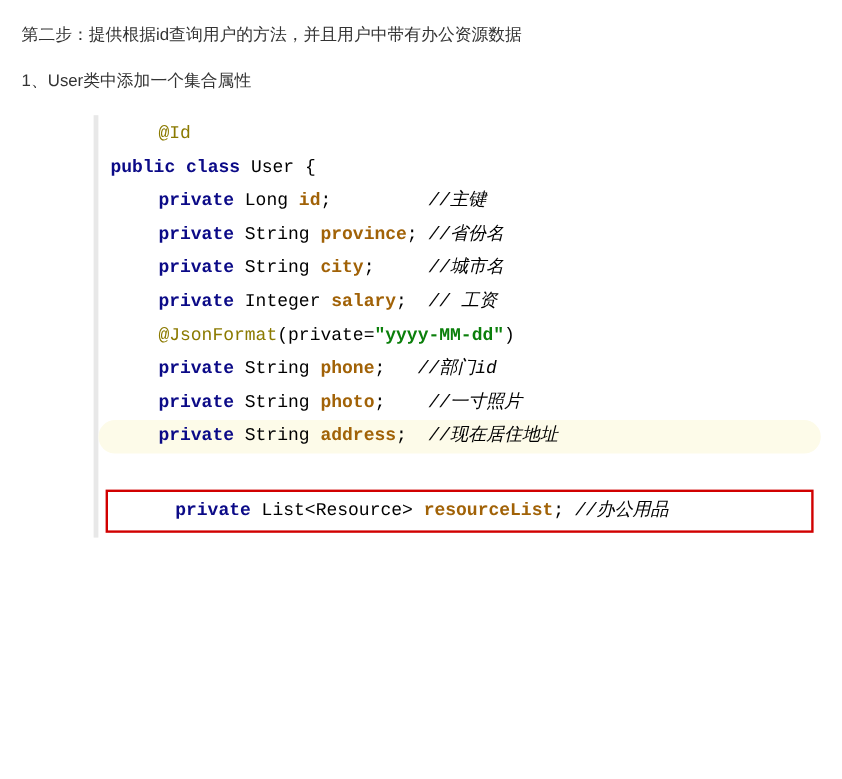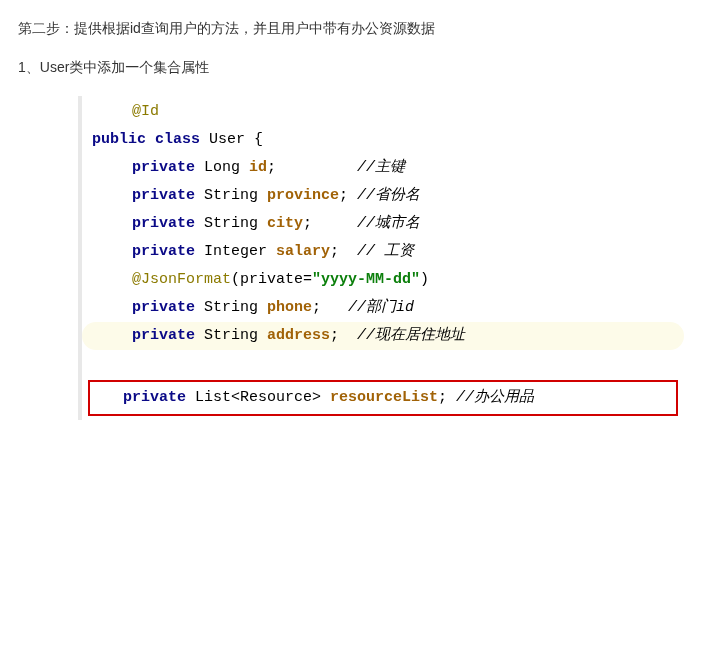--- a/index.html
+++ b/index.html
@@ -39,21 +39,21 @@
   .ident { color: #a16207; font-weight: bold; }
   .ann { color: #8b7a00; }
   .str { color: #0b7f0b; font-weight: bold; }
   .punct { color: #000; }
   .comment { color: #000000; font-style: italic; }
   .boxed {
     margin: 12px 6px 0 6px;
     border: 2px solid #d10000;
     padding: 2px 0;
   }
-  .boxed .code-line { padding-left: 33px; }
+  .boxed .code-line { padding-left: 56px; }
   .blank { height: 18px; }
 </style>
 </head>
 <body>
 
 <p class="para">第二步：提供根据id查询用户的方法，并且用户中带有办公资源数据</p>
 <p class="para">1、User类中添加一个集合属性</p>
 
 <div class="code-block">
 
@@ -71,20 +71,21 @@
   <div class="code-line indent1"><span class="kw">private</span><span class="type"> String </span><span class="ident">city</span><span class="punct">;</span>     <span class="comment">//城市名</span></div>
 
   <div class="code-line indent1"><span class="kw">private</span><span class="type"> Integer </span><span class="ident">salary</span><span class="punct">;</span>  <span class="comment">// 工资</span></div>
 
   <div class="code-line indent1"><span class="ann">@JsonFormat</span><span class="punct">(private=</span><span class="str">"yyyy-MM-dd"</span><span class="punct">)</span></div>
 
 
   <div class="code-line indent1"><span class="kw">private</span><span class="type"> String </span><span class="ident">phone</span><span class="punct">;</span>   <span class="comment">//部门id</span></div>
 
 
+  <div class="code-line indent1"><span class="kw">private</span><span class="type"> String </span><span class="ident">photo</span><span class="punct">;</span>    <span class="comment">//一寸照片</span></div>
 
   <div class="code-line indent1 hl-row"><span class="kw">private</span><span class="type"> String </span><span class="ident">address</span><span class="punct">;</span>  <span class="comment">//现在居住地址</span></div>
 
   <div class="blank"></div>
 
   <div class="boxed">
     <div class="code-line"><span class="kw">private</span><span class="type"> List&lt;Resource&gt; </span><span class="ident">resourceList</span><span class="punct">;</span> <span class="comment">//办公用品</span></div>
   </div>
 
 </div>

